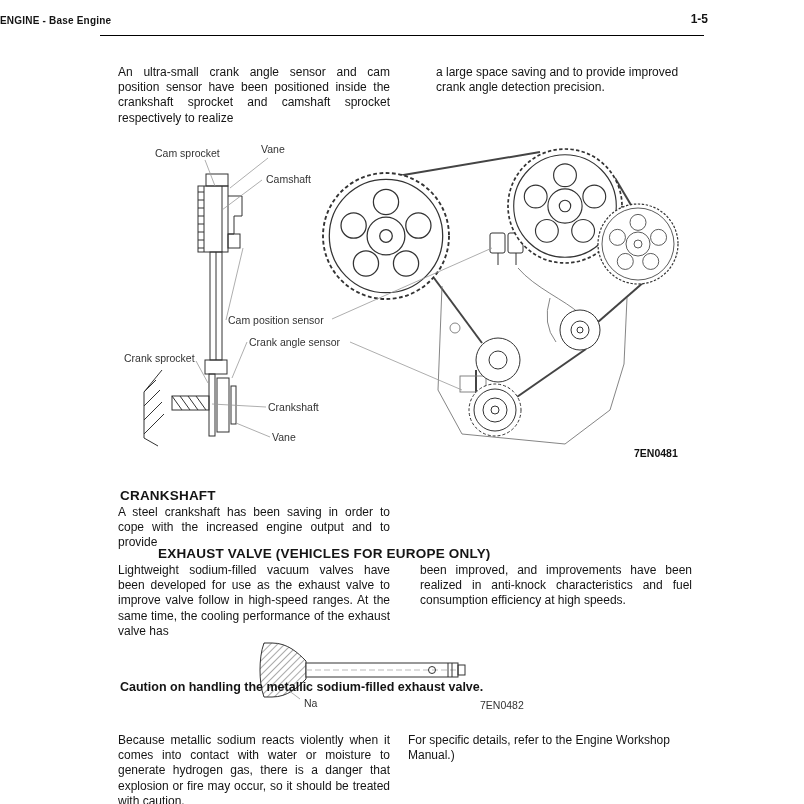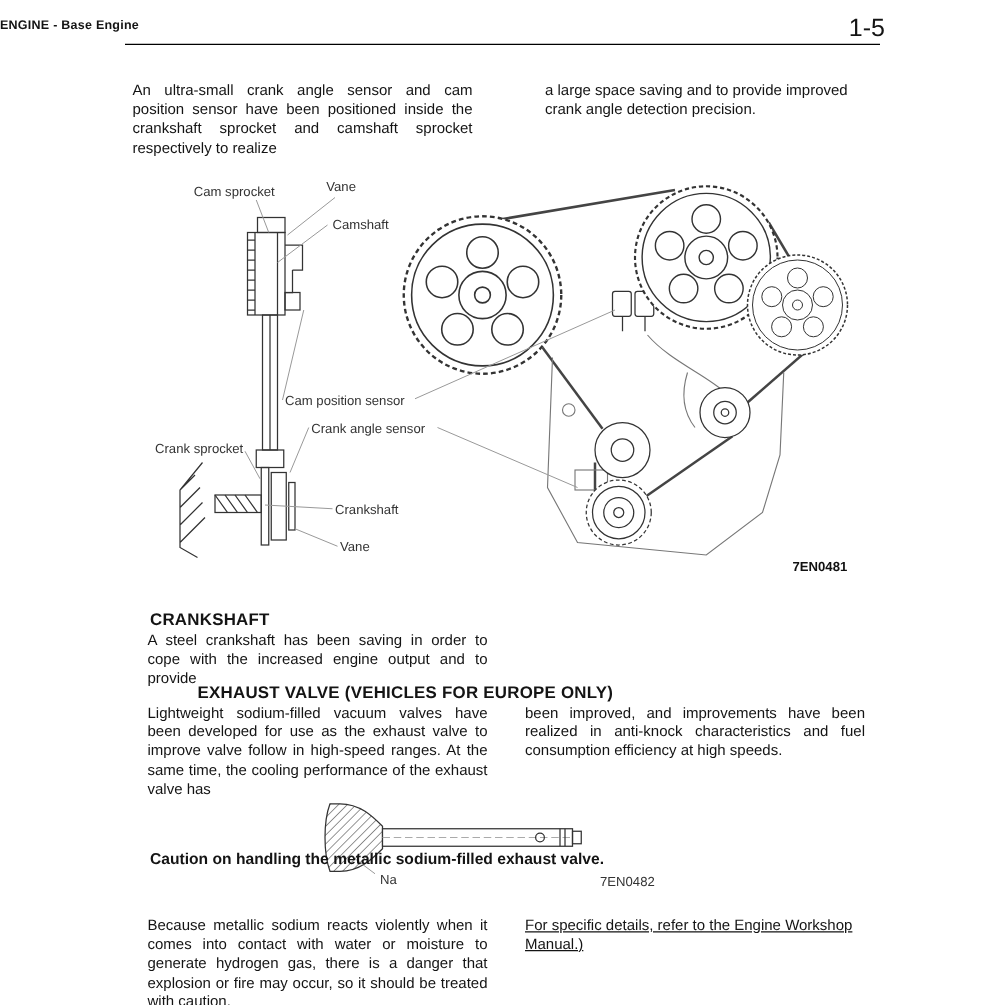--- a/index.html
+++ b/index.html
@@ -3,21 +3,21 @@
 <meta charset="utf-8">
 <style>
   * { margin:0; padding:0; box-sizing:border-box; }
   html,body { background:#ffffff; }
   body { width:804px; height:804px; font-family:"Liberation Sans", sans-serif; color:#141414; }
   .page { position:relative; width:804px; height:804px; background:#fff; overflow:hidden; }
 
   .header-title { position:absolute; top:15px; left:0; width:100%; text-align:left;
                   font-size:10px; font-weight:bold; letter-spacing:.2px; }
   .page-num { position:absolute; top:12px; left:672px; width:36px; text-align:right;
-              font-size:20px; font-weight:normal; }
+              font-size:12px; font-weight:bold; }
   .header-rule { position:absolute; top:35px; left:100px; width:604px; height:0;
                  border-top:1.6px solid #000; }
 
   .h1 { position:absolute; font-size:13.5px; font-weight:bold; letter-spacing:.2px; white-space:nowrap; }
   .h2 { position:absolute; font-size:12.5px; font-weight:bold; white-space:nowrap; }
   .body-text { position:absolute; font-size:12px; line-height:15.2px; }
   .just { text-align:justify; }
 
   svg { position:absolute; }
   svg text { font-family:"Liberation Sans", sans-serif; font-size:10.5px; fill:#333; }
@@ -25,21 +25,21 @@
 </style>
 </head>
 <body>
 
 <div class="page">
 
   <div class="header-title">ENGINE - Base Engine</div>
   <div class="page-num">1-5</div>
   <div class="header-rule"></div>
 
-  <div class="body-text just" style="left:106px; top:65px; width:272px;">An ultra-small crank angle sensor and cam position sensor have been positioned inside the crankshaft sprocket and camshaft sprocket respectively to realize</div>
+  <div class="body-text just" style="left:118px; top:65px; width:272px;">An ultra-small crank angle sensor and cam position sensor have been positioned inside the crankshaft sprocket and camshaft sprocket respectively to realize</div>
   <div class="body-text" style="left:436px; top:65px; width:270px;">a large space saving and to provide improved crank angle detection precision.</div>
 
   <svg style="left:110px; top:138px;" width="590" height="327" viewBox="0 0 590 327">
     <defs>
       <g id="spr">
         <circle r="50" fill="#fff" stroke="#333" stroke-width="1.5" stroke-dasharray="3 2"></circle>
         <circle r="45" fill="none" stroke="#333" stroke-width="1"></circle>
         <circle r="15" fill="none" stroke="#333" stroke-width="1"></circle>
         <circle r="5" fill="none" stroke="#333" stroke-width="1"></circle>
         <circle cx="0" cy="-27" r="10" fill="none" stroke="#333" stroke-width="1"></circle>
@@ -157,15 +157,15 @@
       <line x1="272" y1="28" x2="272" y2="42" stroke="#333" stroke-width="1"></line>
       <rect x="278" y="30" width="7" height="10" fill="none" stroke="#333" stroke-width="1"></rect>
     </g>
     <line x1="120" y1="64" x2="104" y2="52" stroke="#999" stroke-width="0.8"></line>
     <text x="124" y="72">Na</text>
     <text x="300" y="74">7EN0482</text>
   </svg>
 
   <div class="h2" style="left:120px; top:680px;">Caution on handling the metallic sodium-filled exhaust valve.</div>
   <div class="body-text just" style="left:118px; top:733px; width:272px;">Because metallic sodium reacts violently when it comes into contact with water or moisture to generate hydrogen gas, there is a danger that explosion or fire may occur, so it should be treated with caution.</div>
-  <div class="body-text" style="left:420px; top:733px; width:270px;text-decoration:underline;">For specific details, refer to the Engine Workshop Manual.)</div>
+  <div class="body-text" style="left:408px; top:733px; width:270px;">For specific details, refer to the Engine Workshop Manual.)</div>
 
 </div>
 
 </body></html>

